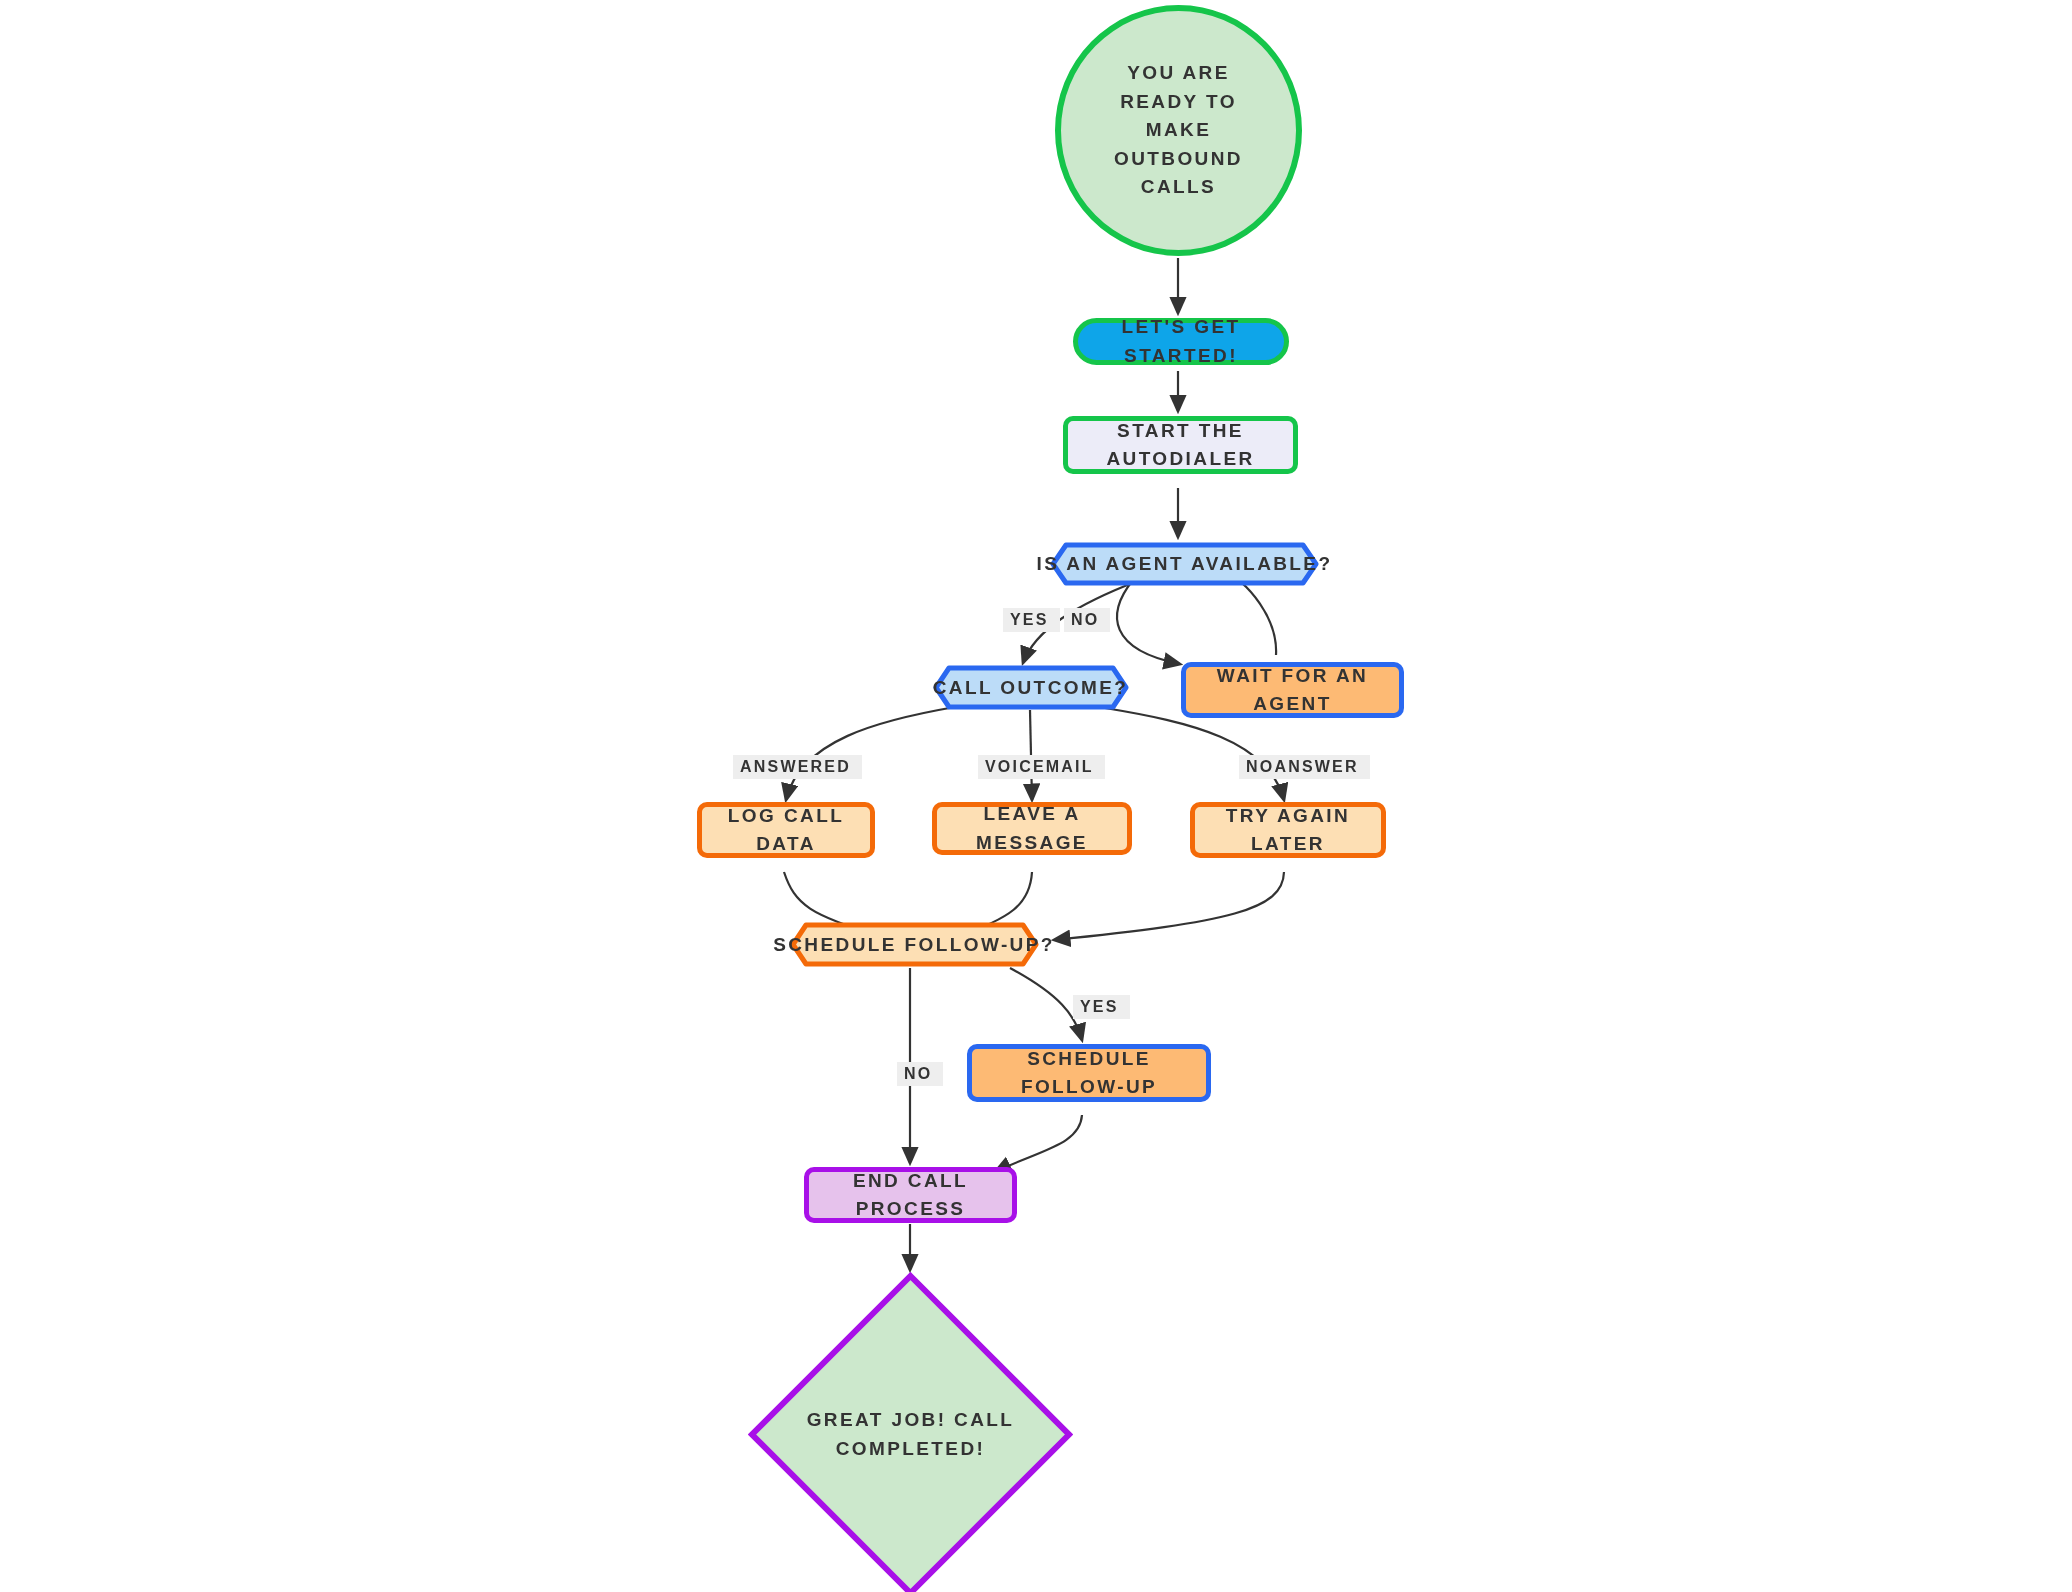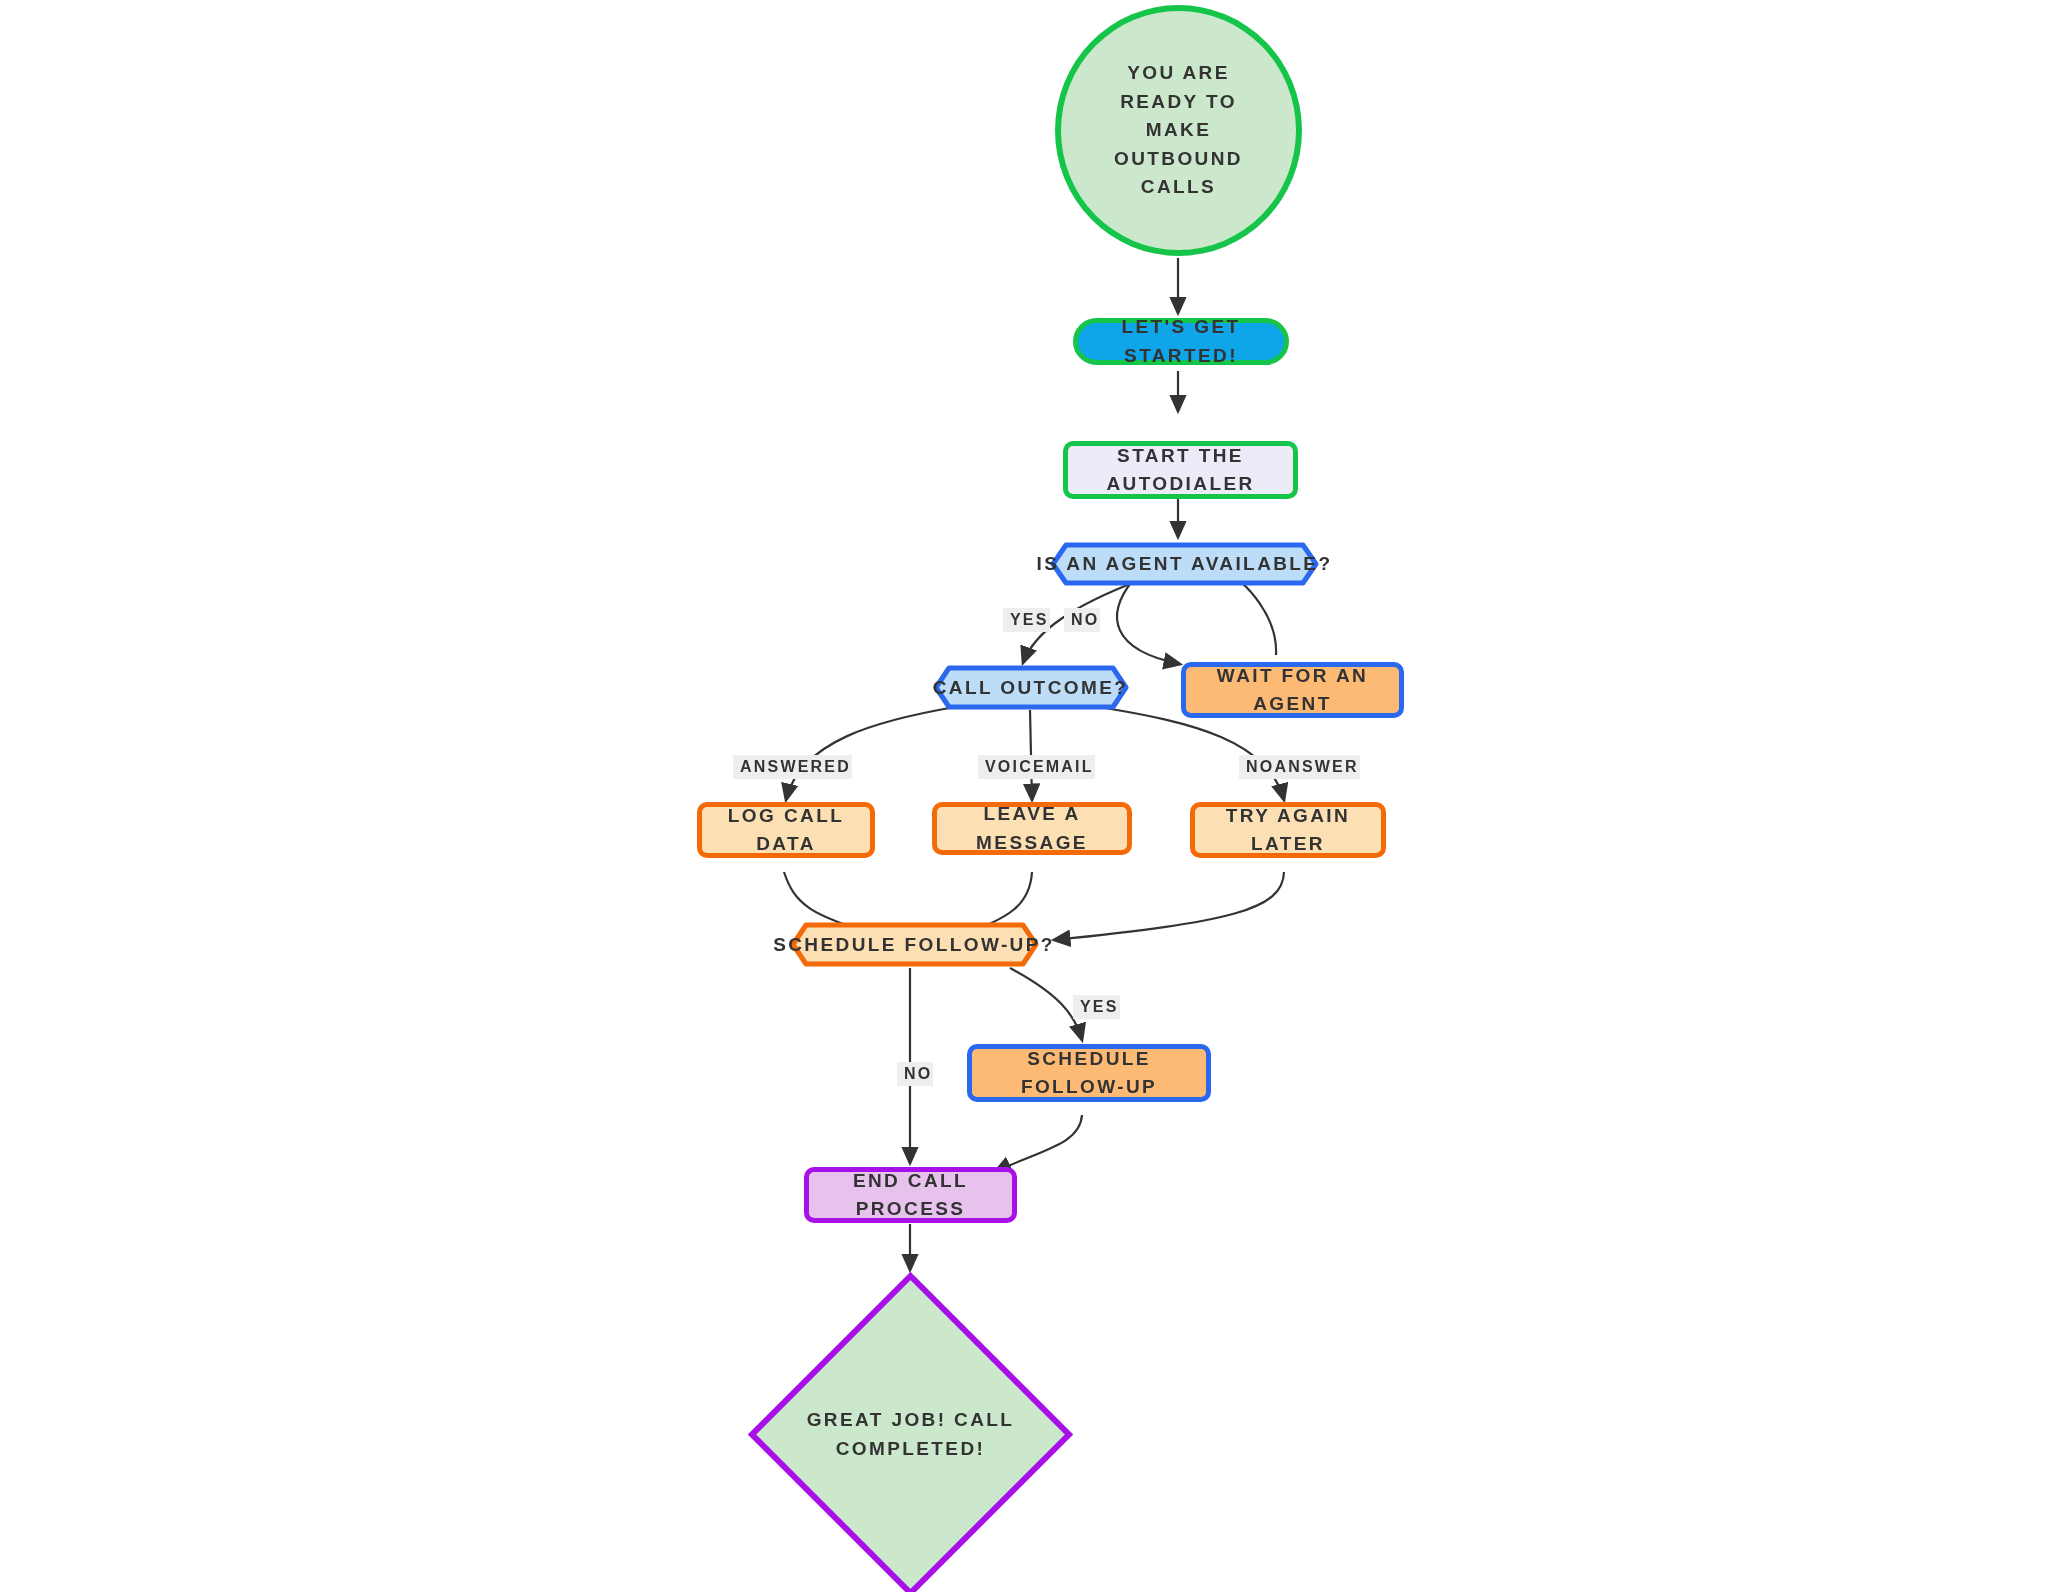--- a/index.html
+++ b/index.html
@@ -55,21 +55,20 @@
     border-radius: 999px;
     border: 5px solid #15c54a;
     background: #0ea5e9;
   }
 
   
   .n-rect-green {
     border-radius: 10px;
     border: 5px solid #15c54a;
     background: #ececf8;
-    margin-top: 25px;
   }
 
   
   .n-rect-blue {
     border-radius: 10px;
     border: 5px solid #2a68f0;
     background: #fdba74;
   }
 
   
@@ -130,21 +129,21 @@
   }
 
   
   .edge-label {
     position: absolute;
     background: #eeeeee;
     color: #333333;
     font-size: 16px;
     font-weight: 700;
     letter-spacing: 2.2px;
-    padding: 3px 1px 3px 7px;
+    padding: 3px 11px 3px 7px;
     white-space: nowrap;
     font-family: "Liberation Sans", sans-serif;
   }
 </style>
 </head>
 <body>
 
 <div id="canvas">
 
   <svg id="edges" viewBox="0 0 2072 1592">

